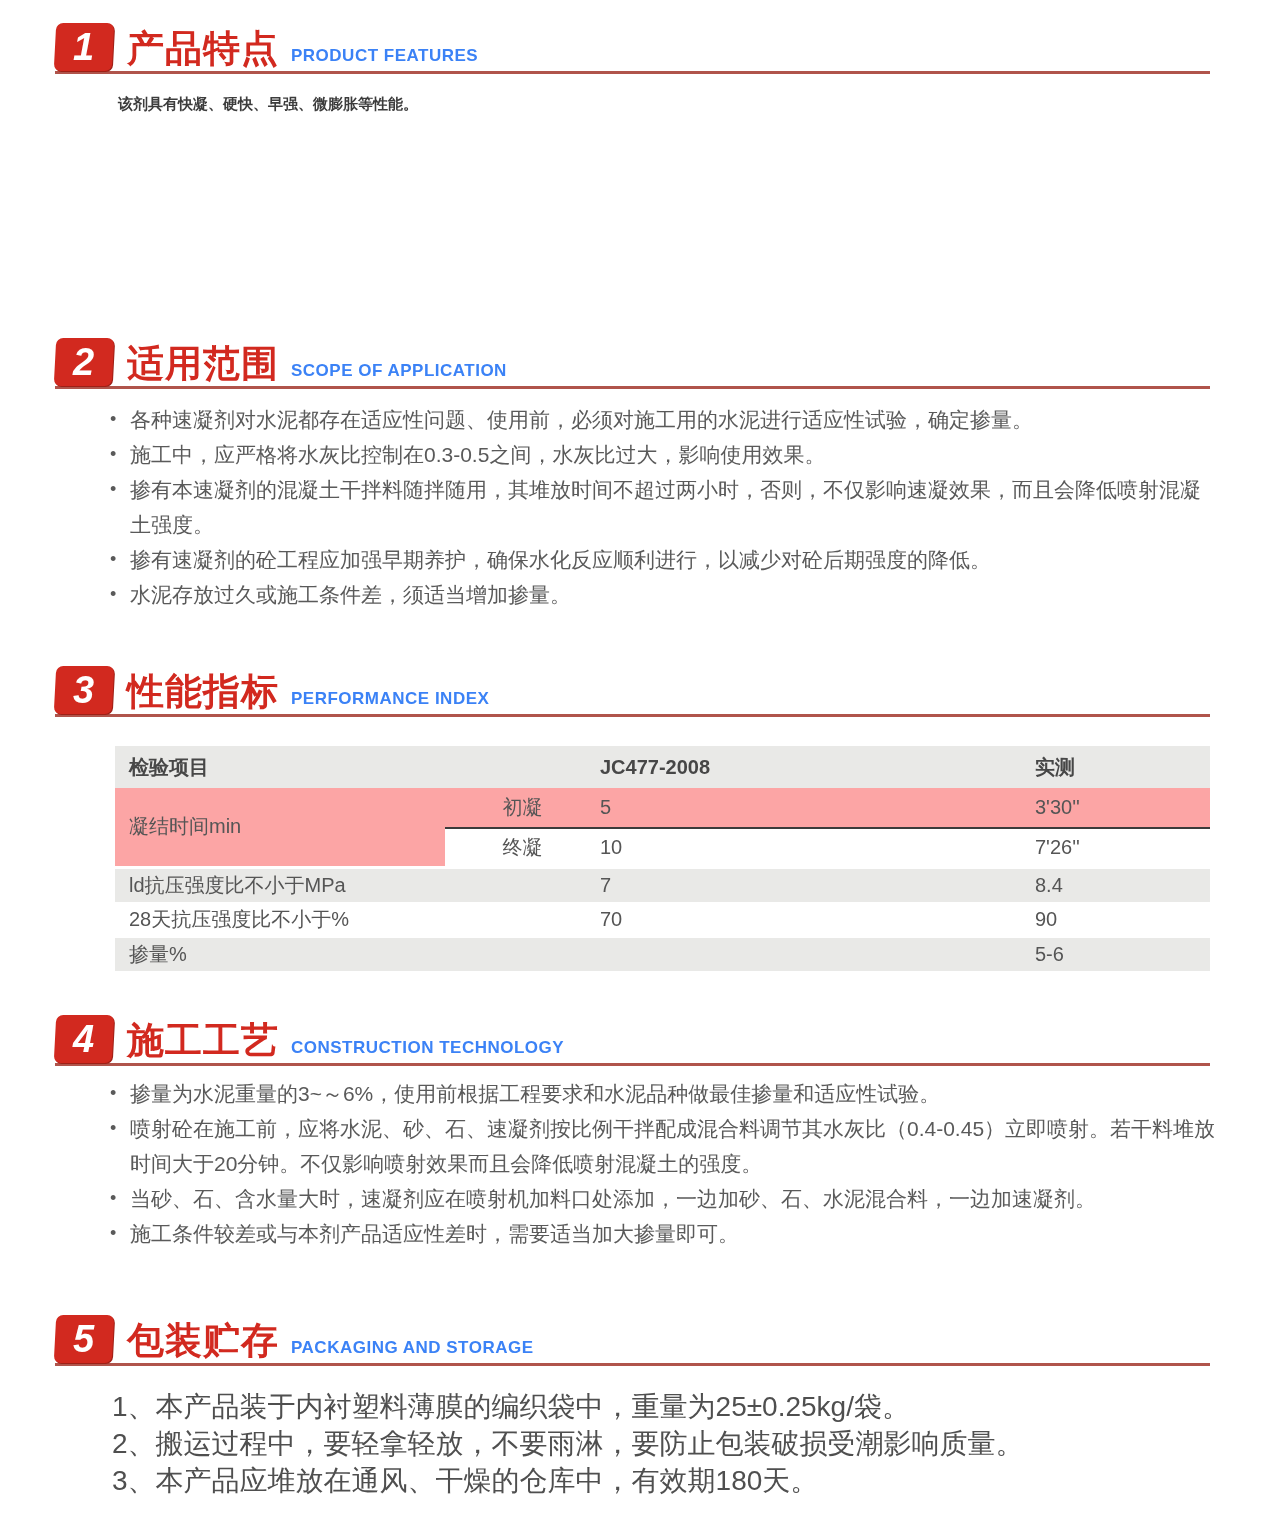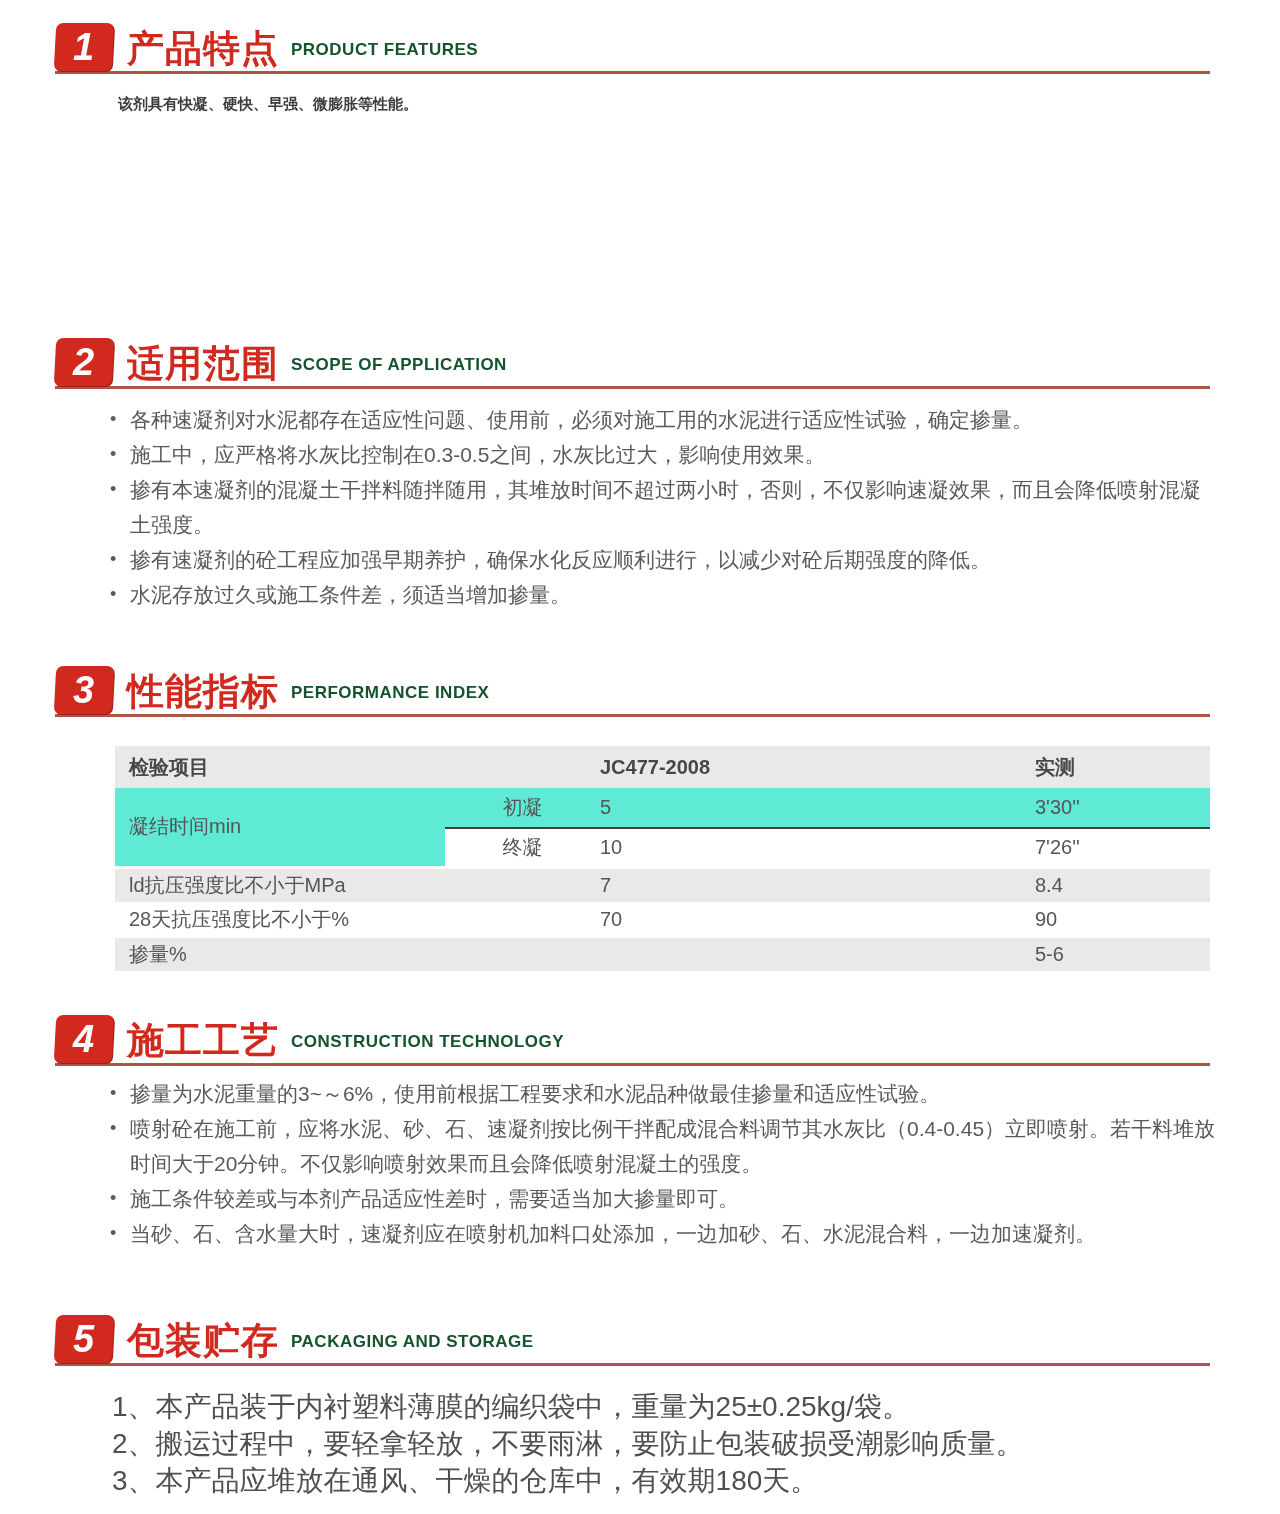--- a/index.html
+++ b/index.html
@@ -38,22 +38,22 @@
   }
   .sec-title-wrap {
     position:absolute; left:72px; top:0; height:48px;
     display:flex; align-items:flex-end;
   }
   .sec-title {
     color:#d2291f; font-size:37px; font-weight:bold;
     letter-spacing:1px; line-height:44px;
   }
   .sec-sub {
-    color:#14532d; font-size:17px; font-weight:bold;
-    margin-left:12px; padding-bottom:11px; letter-spacing:0.5px;
+    color:#3b82f6; font-size:17px; font-weight:bold;
+    margin-left:12px; padding-bottom:5px; letter-spacing:0.5px;
     white-space:nowrap;
   }
   
   .intro {
     position:absolute; left:118px; width:1080px;
     font-size:15px; font-weight:bold; color:#3c3c3c; line-height:35px;
   }
   ul.bullets {
     position:absolute; left:108px; width:1110px;
     list-style:none;
@@ -84,21 +84,21 @@
   table.perf td, table.perf th {
     font-weight:normal; text-align:left; vertical-align:middle;
     padding:0 0 0 14px;
   }
   table.perf .c-item  { width:330px; }
   table.perf .c-sub   { width:155px; text-align:center; padding:0; }
   table.perf .c-std   { width:350px; text-align:left; padding:0; }
   table.perf .c-meas  { width:260px; text-align:left; padding-left:85px; }
   tr.hdr { background:#e9e9e7; height:42px;padding-left:48px; }
   tr.hdr th { color:#474747; font-weight:bold; }
-  tr.sub1 { background:#5eead4; height:40px; }
+  tr.sub1 { background:#fca5a5; height:40px; }
   tr.sub2 { background:#ffffff; height:39px; }
   tr.sub1 td.divided { border-bottom:2px solid #3b3b3b; }
   tr.gray { background:#e9e9e7; height:36px; border-top:3px solid #ffffff; border-bottom:3px solid #ffffff; }
   tr.white { background:#ffffff; height:33px; }
 </style>
 </head>
 <body>
 
 <div class="page">
 
@@ -189,22 +189,22 @@
     </div>
     <div class="sec-title-wrap">
       <span class="sec-title">施工工艺</span>
       <span class="sec-sub">CONSTRUCTION TECHNOLOGY</span>
     </div>
   </div>
 
   <ul class="bullets" style="top:1076px;">
     <li>掺量为水泥重量的3~～6%，使用前根据工程要求和水泥品种做最佳掺量和适应性试验。</li>
     <li>喷射砼在施工前，应将水泥、砂、石、速凝剂按比例干拌配成混合料调节其水灰比（0.4-0.45）立即喷射。若干料堆放时间大于20分钟。不仅影响喷射效果而且会降低喷射混凝土的强度。</li>
+    <li>当砂、石、含水量大时，速凝剂应在喷射机加料口处添加，一边加砂、石、水泥混合料，一边加速凝剂。</li>
     <li>施工条件较差或与本剂产品适应性差时，需要适当加大掺量即可。</li>
-    <li>当砂、石、含水量大时，速凝剂应在喷射机加料口处添加，一边加砂、石、水泥混合料，一边加速凝剂。</li>
   </ul>
 
   <div class="sec-header" style="top:1315px;">
     <div class="redline"></div>
     <div class="num-box">
       <span>5</span>
     </div>
     <div class="sec-title-wrap">
       <span class="sec-title">包装贮存</span>
       <span class="sec-sub">PACKAGING AND STORAGE</span>

